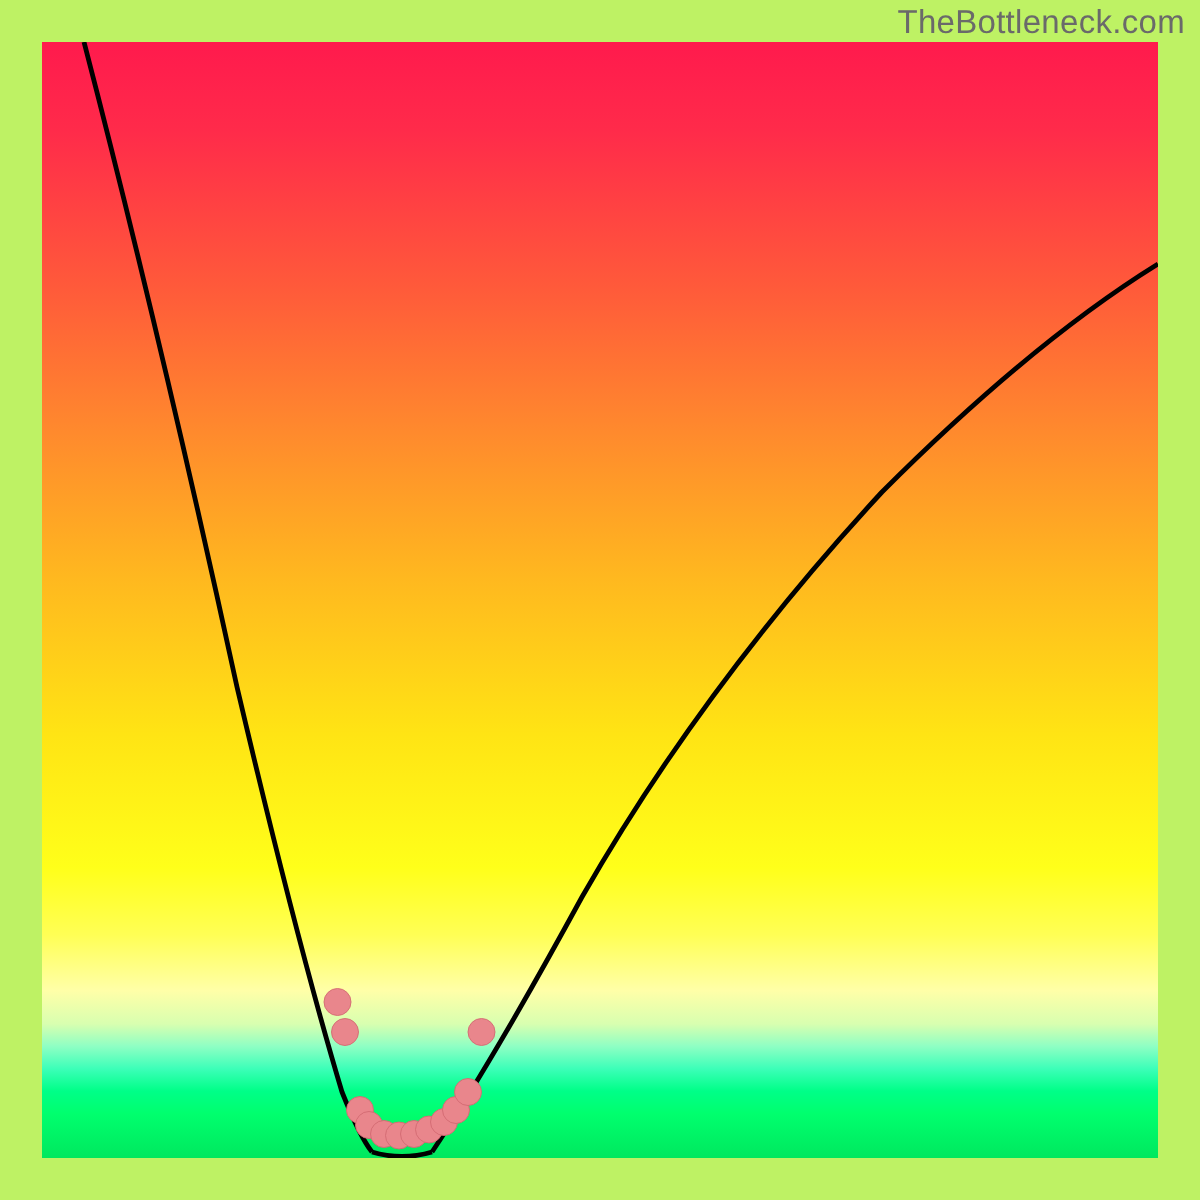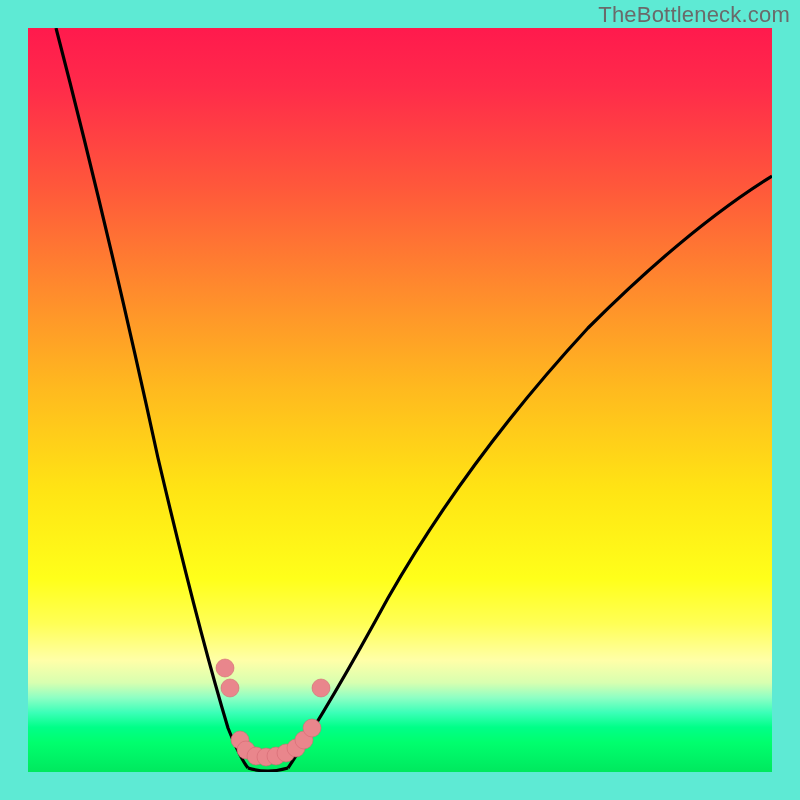--- a/index.html
+++ b/index.html
@@ -10,21 +10,21 @@
     overflow: hidden;
     background: #000;
     font-family: Arial, Helvetica, sans-serif;
   }
   .frame {
     position: absolute;
     top: 0;
     left: 0;
     width: 800px;
     height: 800px;
-    background: #5eead4;
+    background: #bef264;
   }
   .plot {
     position: absolute;
     top: 28px;
     left: 28px;
     width: 744px;
     height: 744px;
     overflow: hidden;
   }
   .gradient {

